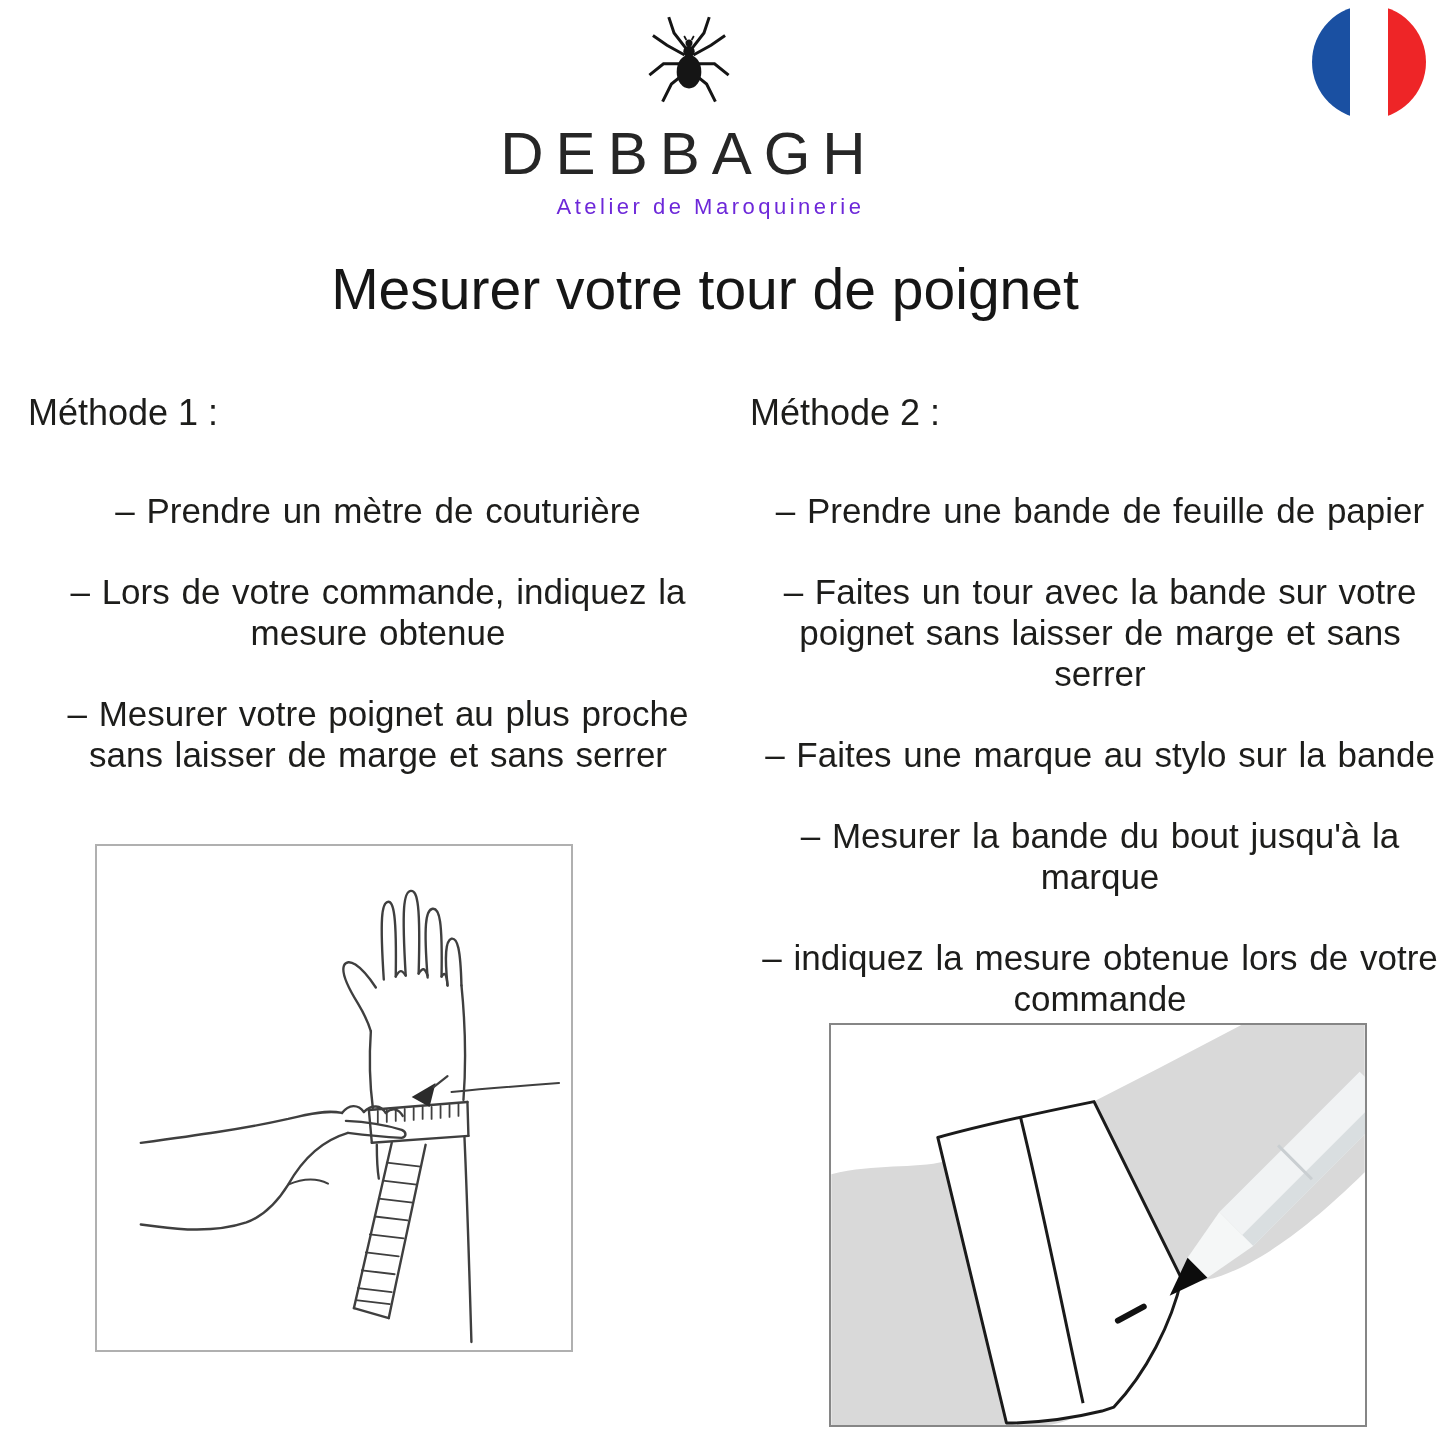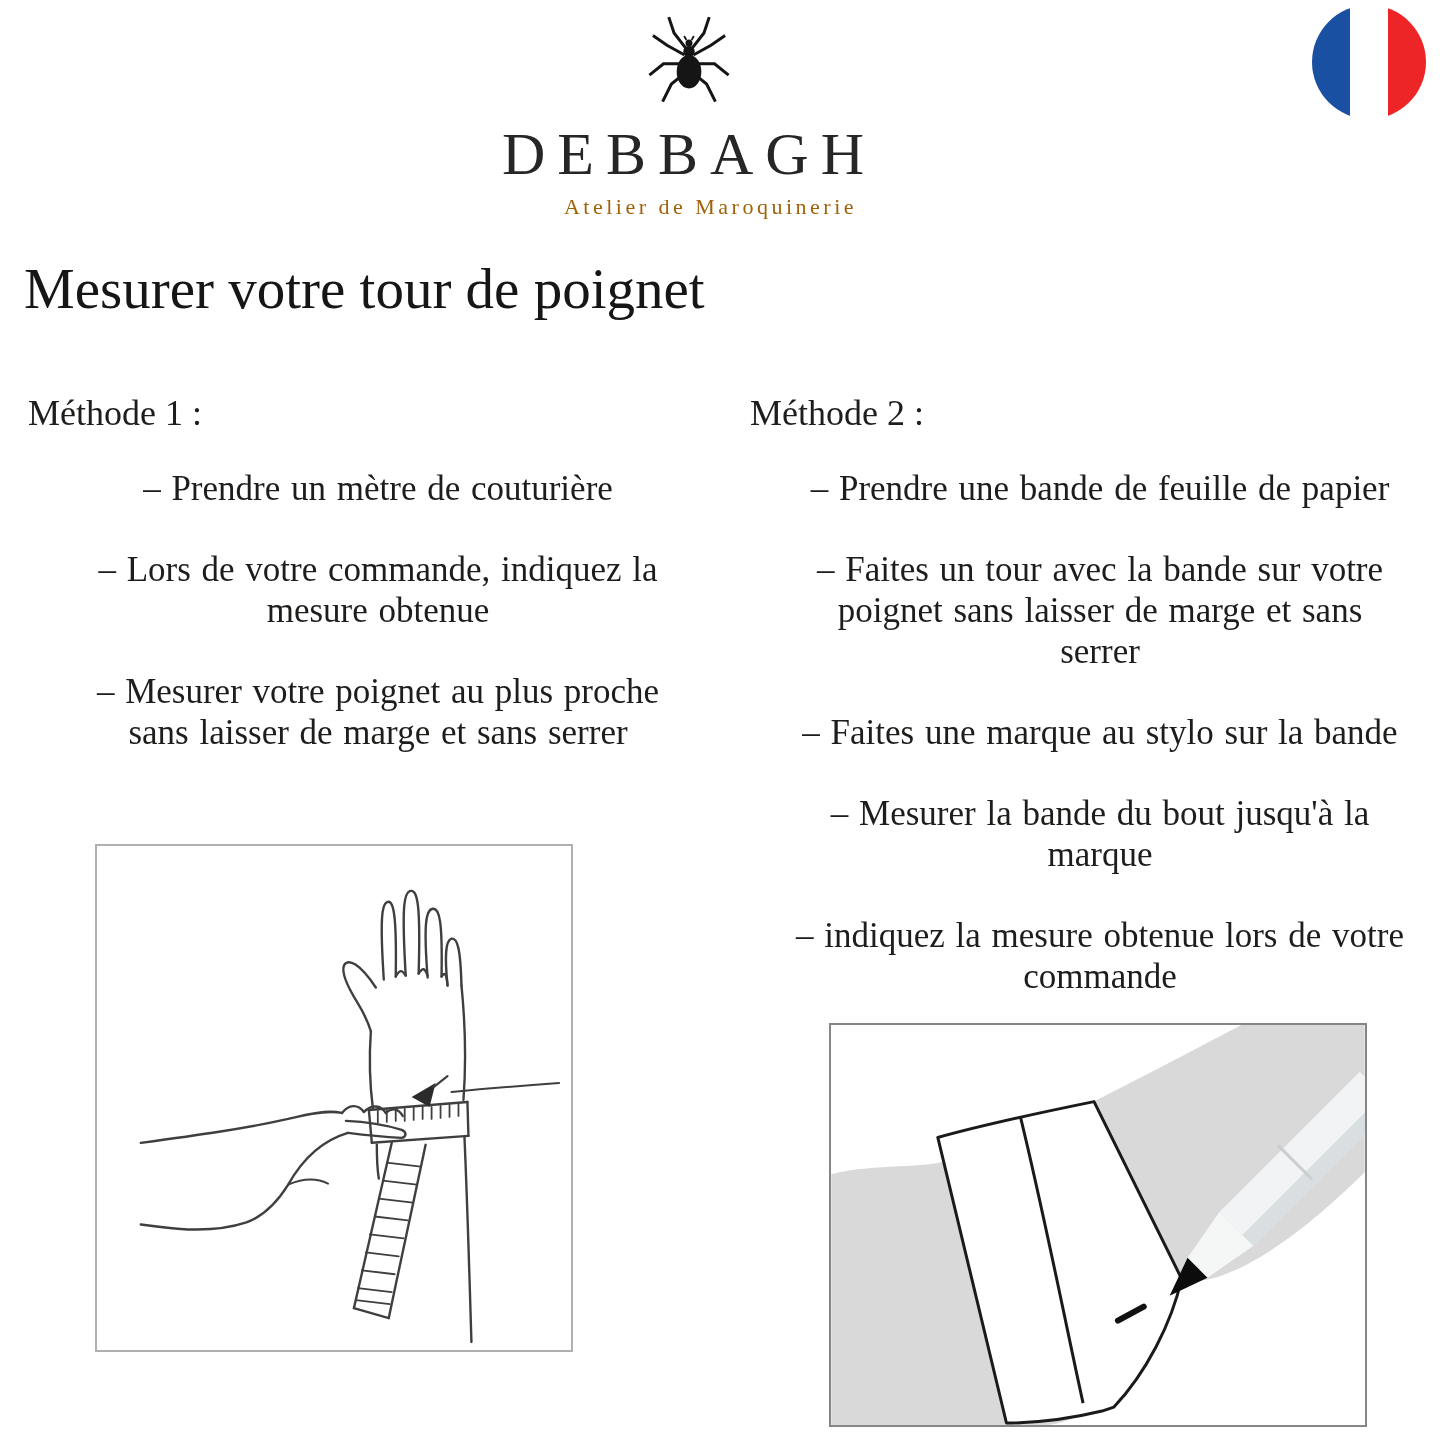--- a/index.html
+++ b/index.html
@@ -1,37 +1,37 @@
 <!DOCTYPE html>
 <html><head>
 <meta charset="utf-8">
 <style>
   html,body{margin:0;padding:0;width:1445px;height:1445px;background:#ffffff;overflow:hidden;}
   .page{position:relative;width:1445px;height:1056px;background:#fff;color:#1d1d1b;
-        font-family:Liberation Serif, serif;}
+        font-family:Liberation Sans, sans-serif;}
 
   
   .logo-wrap{position:absolute;left:0;top:10px;width:1378px;text-align:center;}
   .spider{display:inline-block;width:88px;height:104px;}
   .brand-name{font-size:60px;letter-spacing:12px;line-height:64px;margin-top:4px;color:#262626;}
-  .brand-tagline{font-size:22px;letter-spacing:3.5px;line-height:26px;margin-top:8px;color:#a16207;padding-left:43px;}
+  .brand-tagline{font-size:22px;letter-spacing:3.5px;line-height:26px;margin-top:8px;color:#6d28d9;padding-left:43px;}
 
   .flag{position:absolute;left:1312px;top:5px;width:114px;height:114px;border-radius:50%;
         overflow:hidden;display:flex;}
   .flag span{flex:1 0 auto;height:100%;}
 
   
-  .title{position:absolute;left:0;top:256px;width:1410px;
-         font-size:57px;line-height:66px;font-weight:normal;margin:0;white-space:pre;color:#161616;padding-left:24px;}
+  .title{position:absolute;left:0;top:256px;width:1410px;text-align:center;
+         font-size:57px;line-height:66px;font-weight:normal;margin:0;white-space:pre;color:#161616;}
 
   
   .col{position:absolute;top:392px;width:700px;}
   .col-left{left:28px;}
   .col-right{left:750px;}
-  .col h2{font-size:36px;line-height:42px;font-weight:normal;margin:0 0 34px 0;white-space:pre;}
+  .col h2{font-size:36px;line-height:42px;font-weight:normal;margin:0 0 56px 0;white-space:pre;}
   .col p{font-size:35px;line-height:41px;margin:0 0 40px 0;white-space:pre;word-spacing:2px;text-align:center;}
 
   
   .illus{position:absolute;background:#fff;box-sizing:border-box;}
   .illus-left{left:95px;top:844px;width:478px;height:508px;border:2px solid #b0b0b0;}
   .illus-right{left:829px;top:1023px;width:538px;height:404px;border:2px solid #868686;}
   .illus svg{display:block;width:100%;height:100%;}
 </style>
 </head>
 <body>

